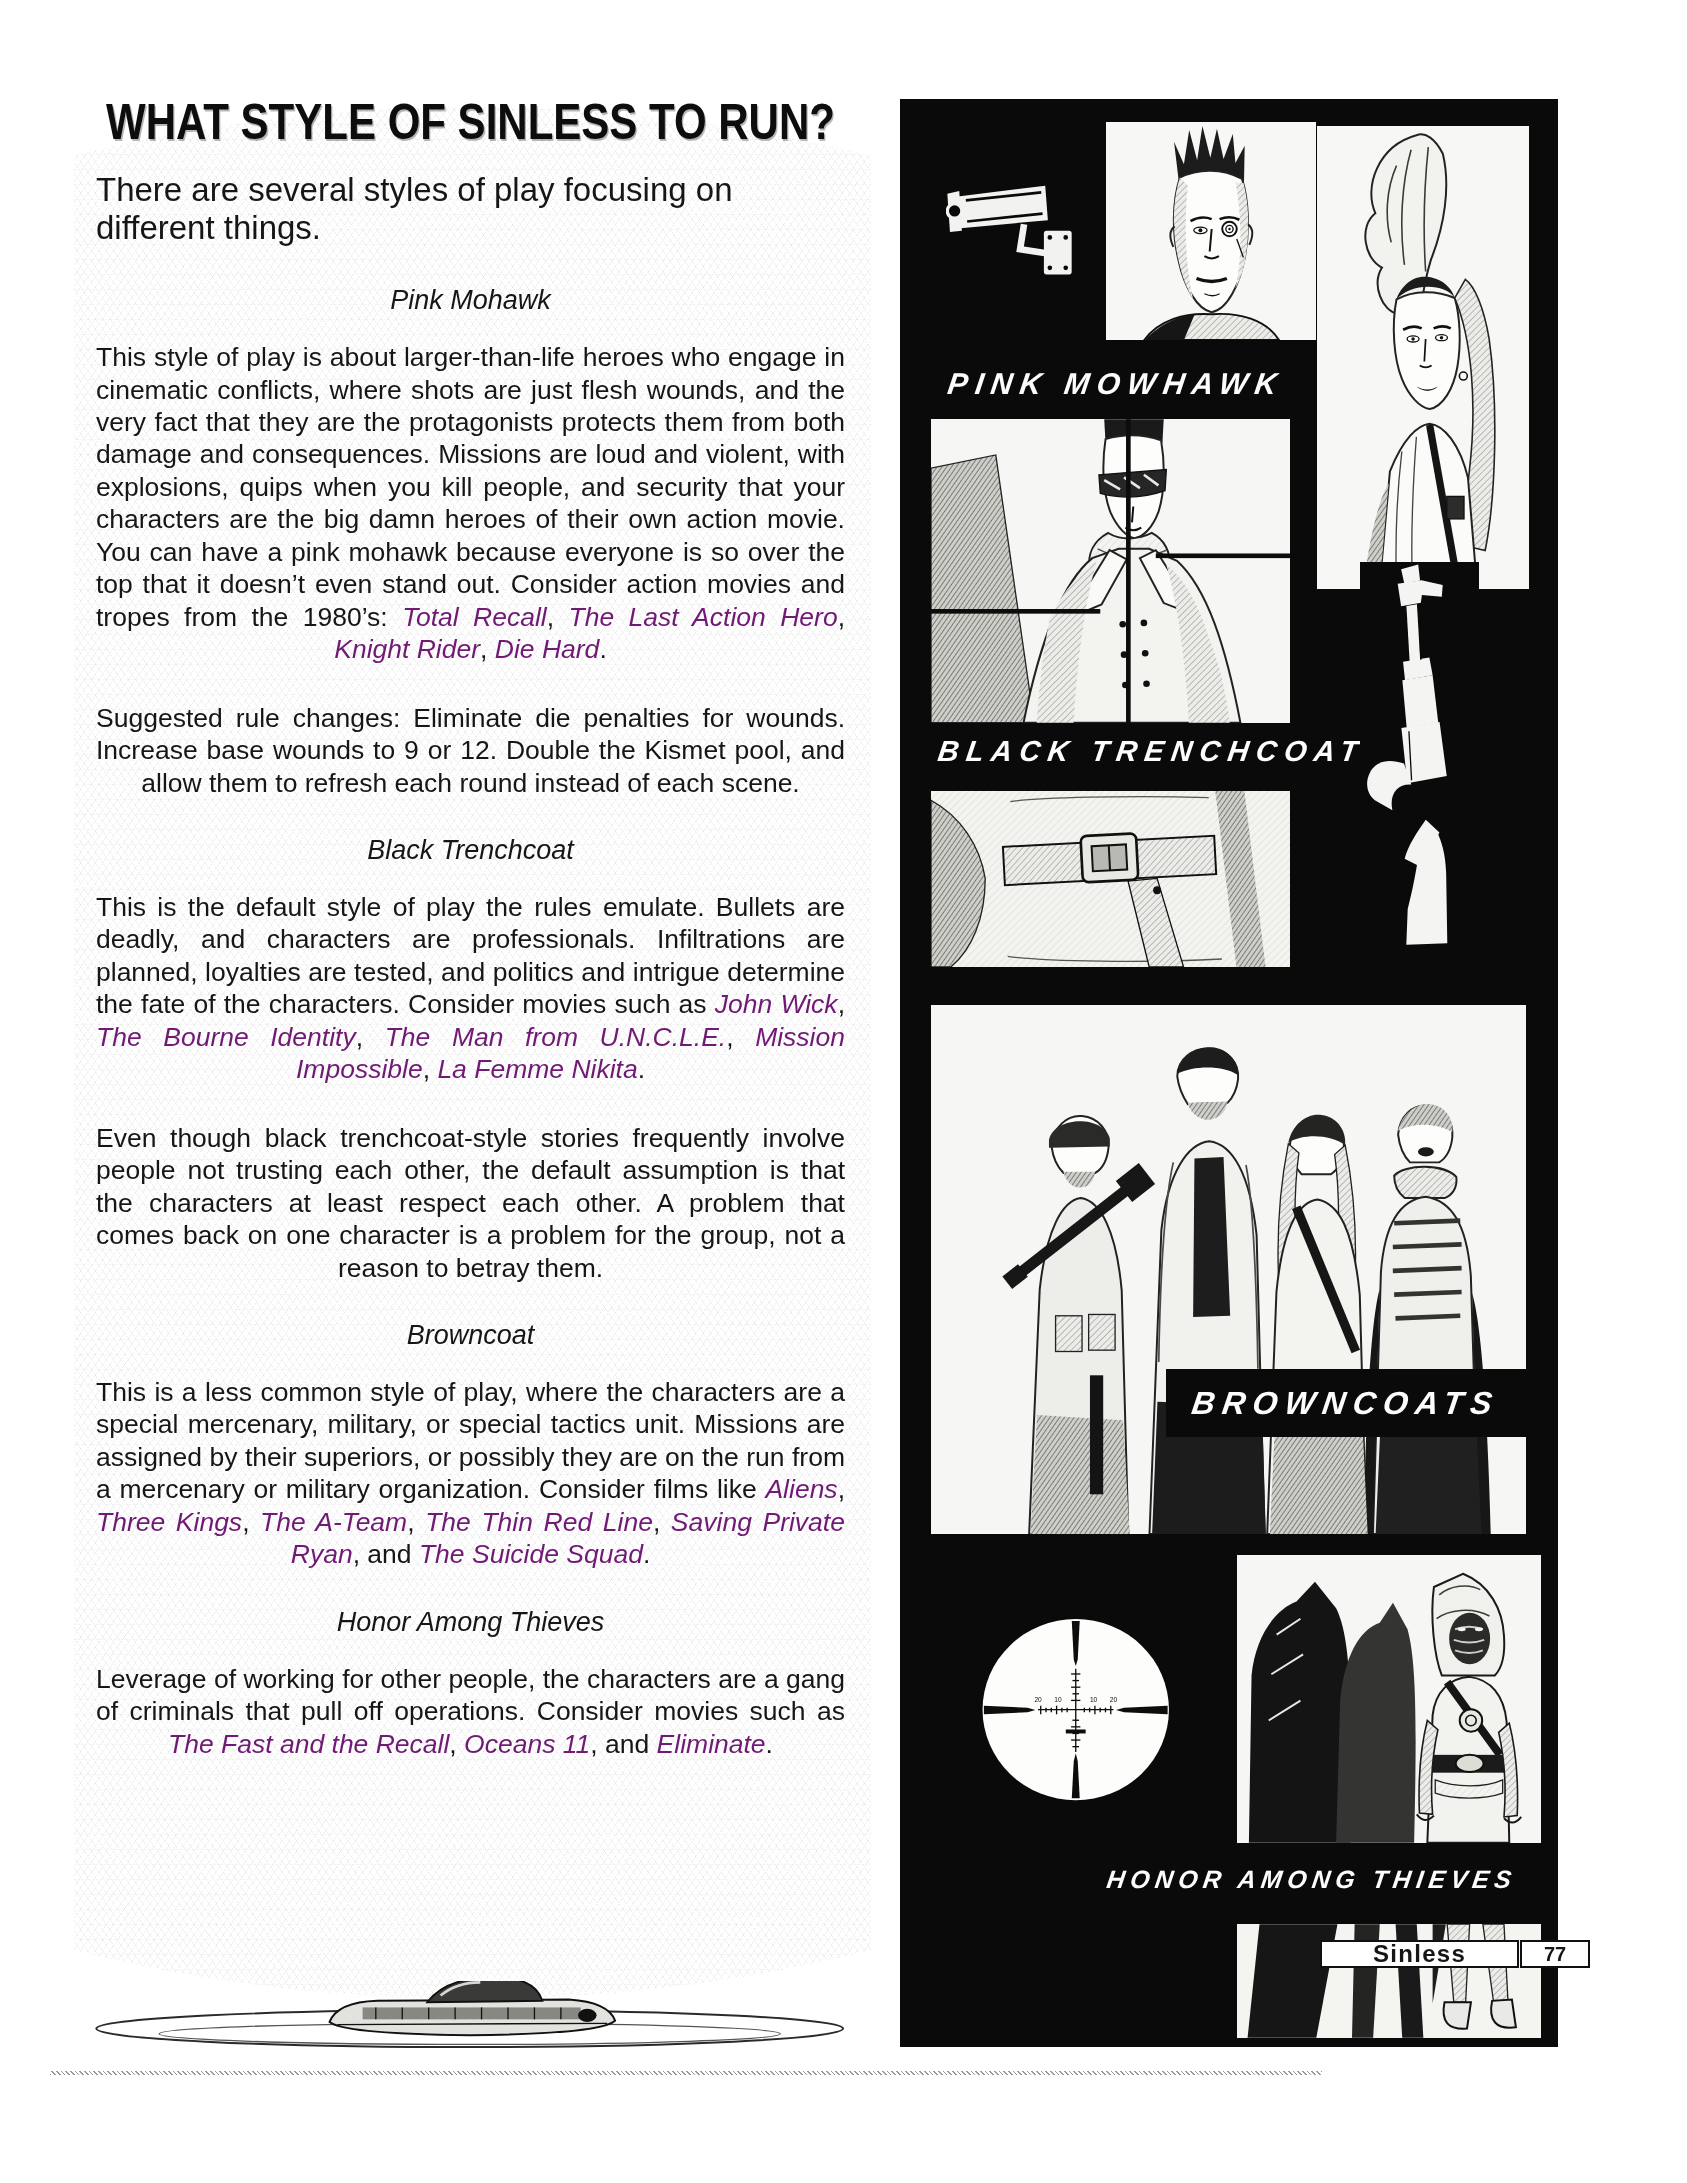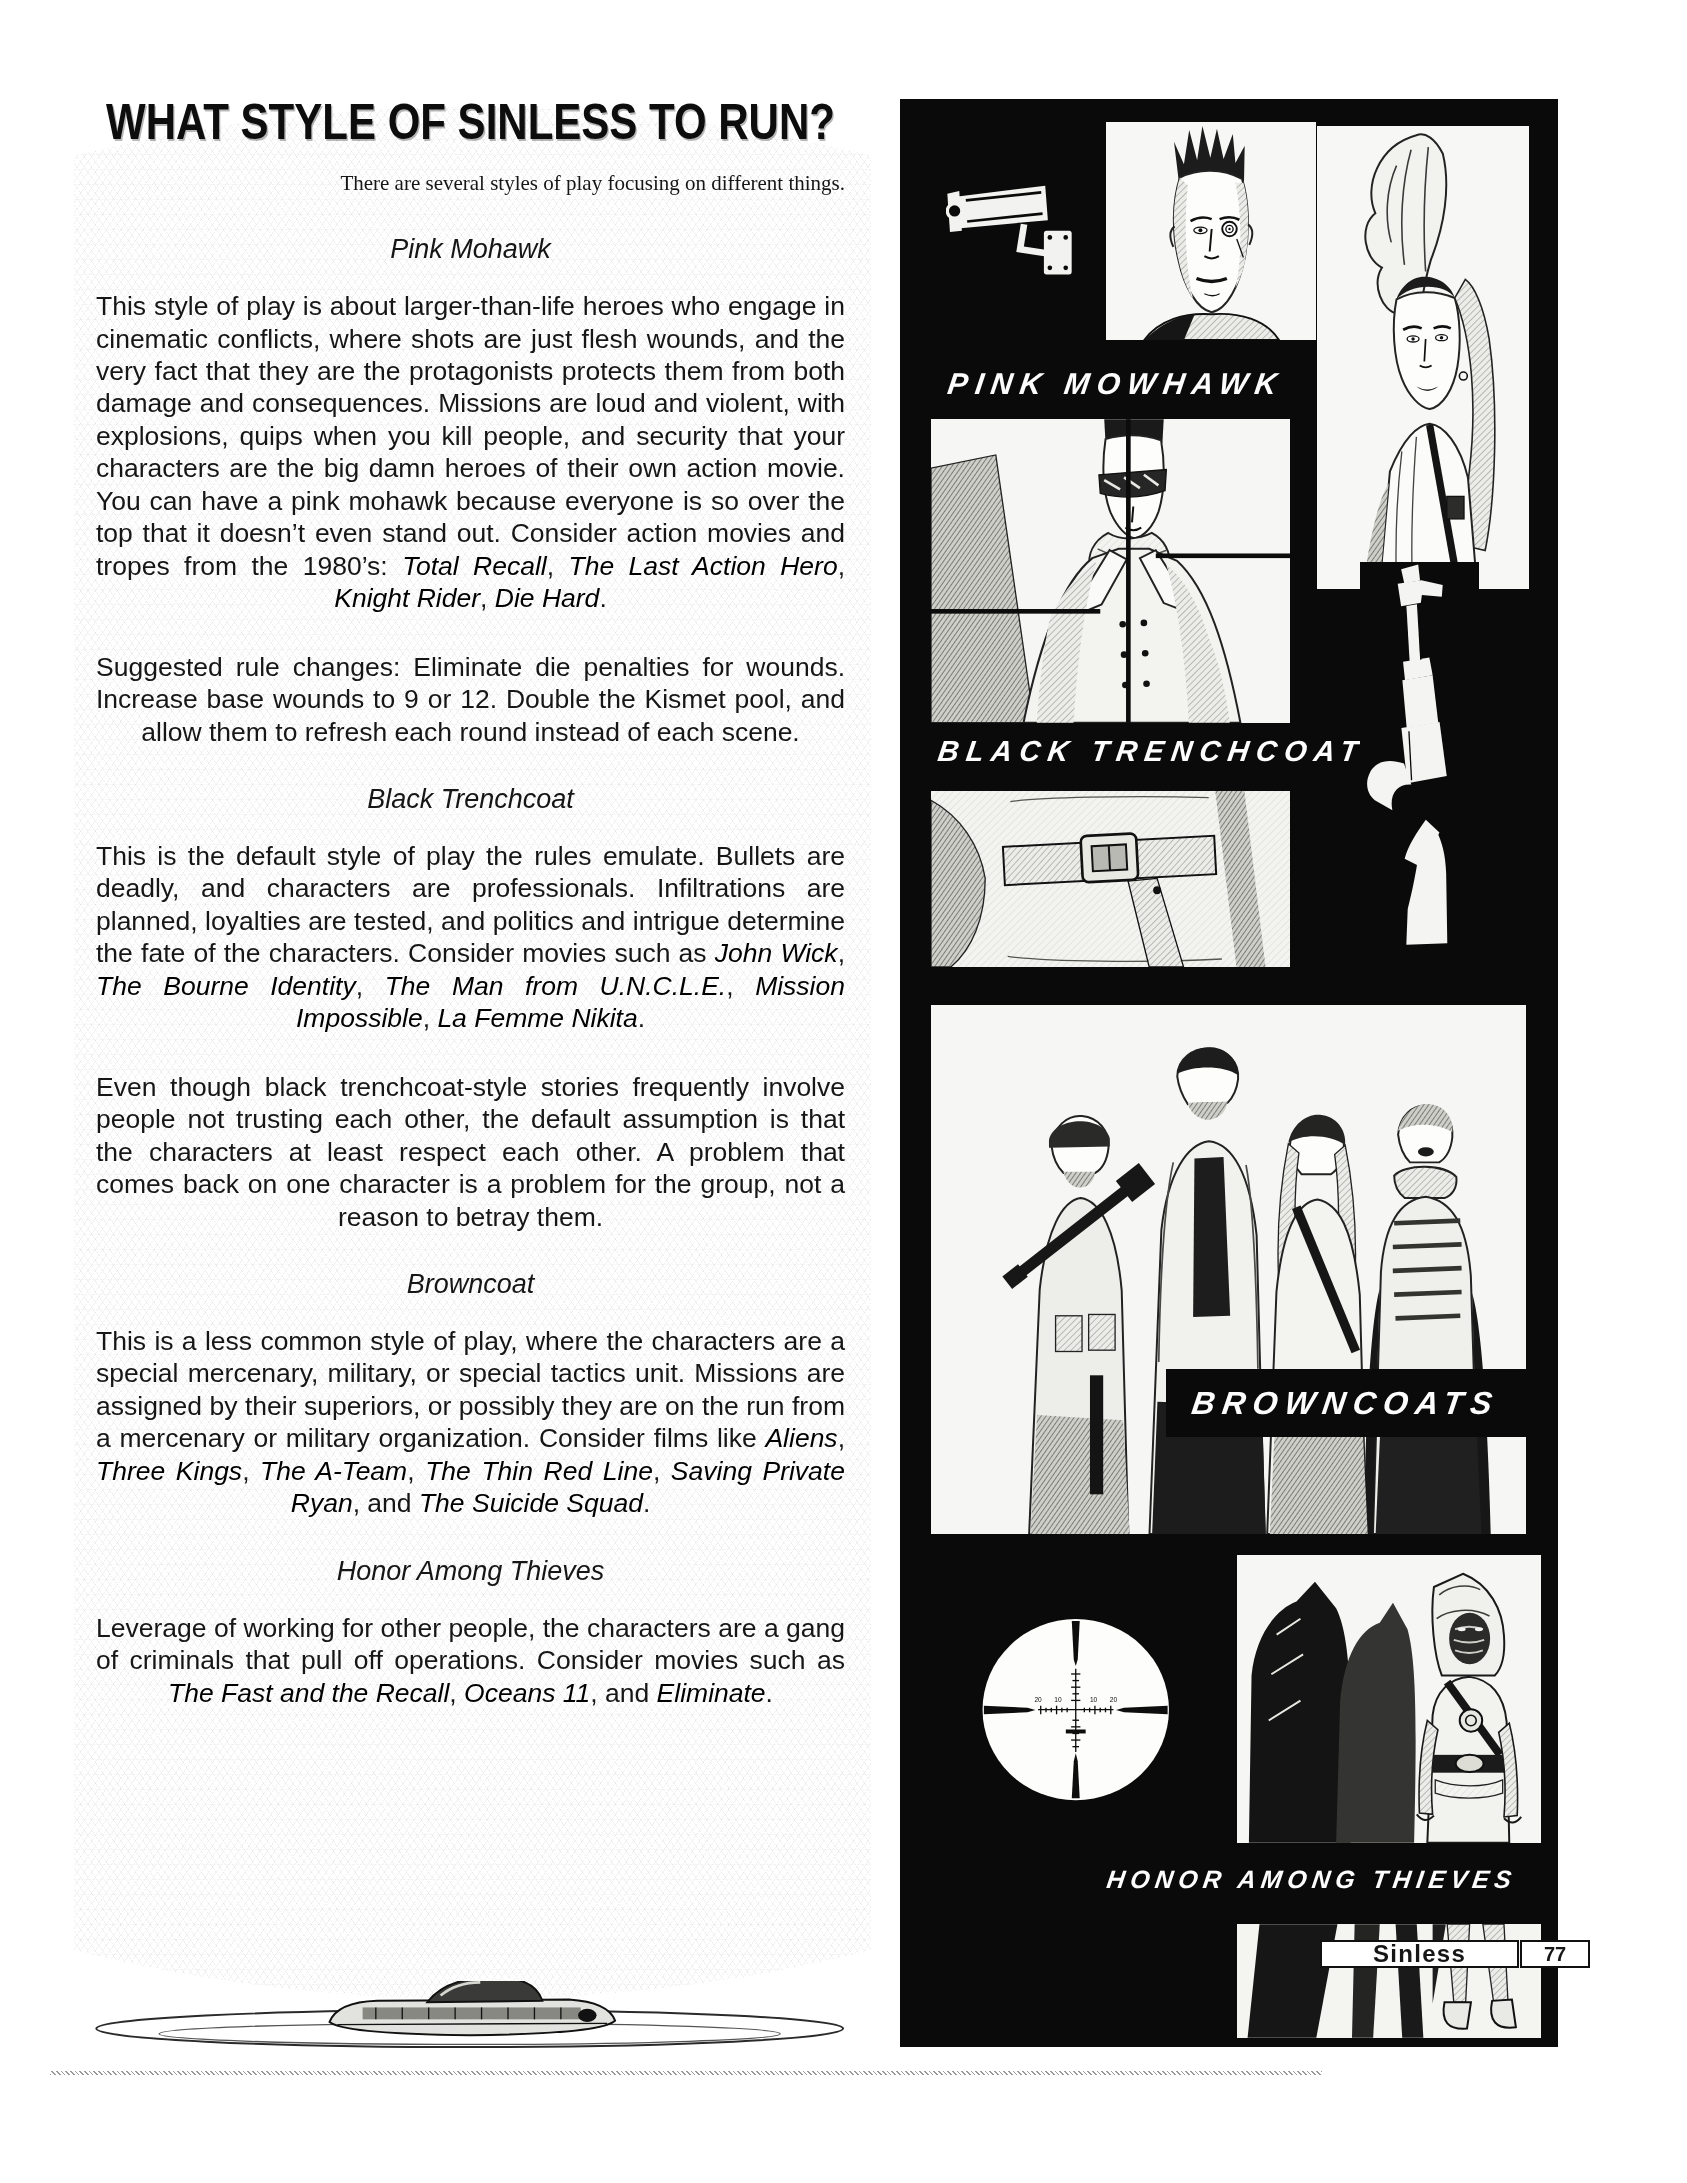--- a/index.html
+++ b/index.html
@@ -12,24 +12,24 @@
       repeating-linear-gradient(55deg, rgba(0,0,0,.055) 0 0.7px, transparent 0.7px 6px),
       repeating-linear-gradient(-55deg, rgba(0,0,0,.055) 0 0.7px, transparent 0.7px 6px),
       repeating-linear-gradient(0deg, rgba(0,0,0,.025) 0 0.7px, transparent 0.7px 15px);
     clip-path: ellipse(1257px 946px at 50% 50%);
   }
 
   .left-col{position:absolute;left:96px;top:97px;width:749px;}
   h1.title{font-size:42px;line-height:1.05;font-weight:800;text-align:center;margin:0 0 30px 0;
     transform:scaleY(1.18);transform-origin:top center;letter-spacing:0px;color:#0d0d0d;
     text-shadow:1.3px 1.3px 0 rgba(0,0,0,.28);}
-  p.intro{font-size:21px;text-align:right;margin:0 0 38px 0;font-family:Liberation Serif, serif;}
+  p.intro{font-size:33px;text-align:left;margin:0 0 38px 0;}
   .sec-heading{font-size:27px;font-style:italic;font-weight:normal;text-align:center;margin:10px 0 25px 0;}
   .body-par{font-size:26.5px;line-height:1.225;text-align:justify;text-align-last:center;margin:0 0 36px 0;}
-  .movie{font-style:italic;color:#000000;}
+  .movie{font-style:italic;color:#701a75;}
 
   
   .art-panel{position:absolute;left:900px;top:99px;width:658px;height:1948px;background:#0a0a0a;}
   .sub{position:absolute;overflow:hidden;background:#f6f6f4;}
   .sub svg{display:block;width:100%;height:100%;}
   .black-sub{position:absolute;overflow:hidden;background:#0a0a0a;}
   .cyber-label{position:absolute;color:#fdfdfd;font-weight:bold;font-style:italic;
     letter-spacing:7.3px;transform:skewX(-8deg);white-space:nowrap;}
   .band{position:absolute;background:#0a0a0a;color:#fff;display:flex;align-items:center;justify-content:center;}
 

